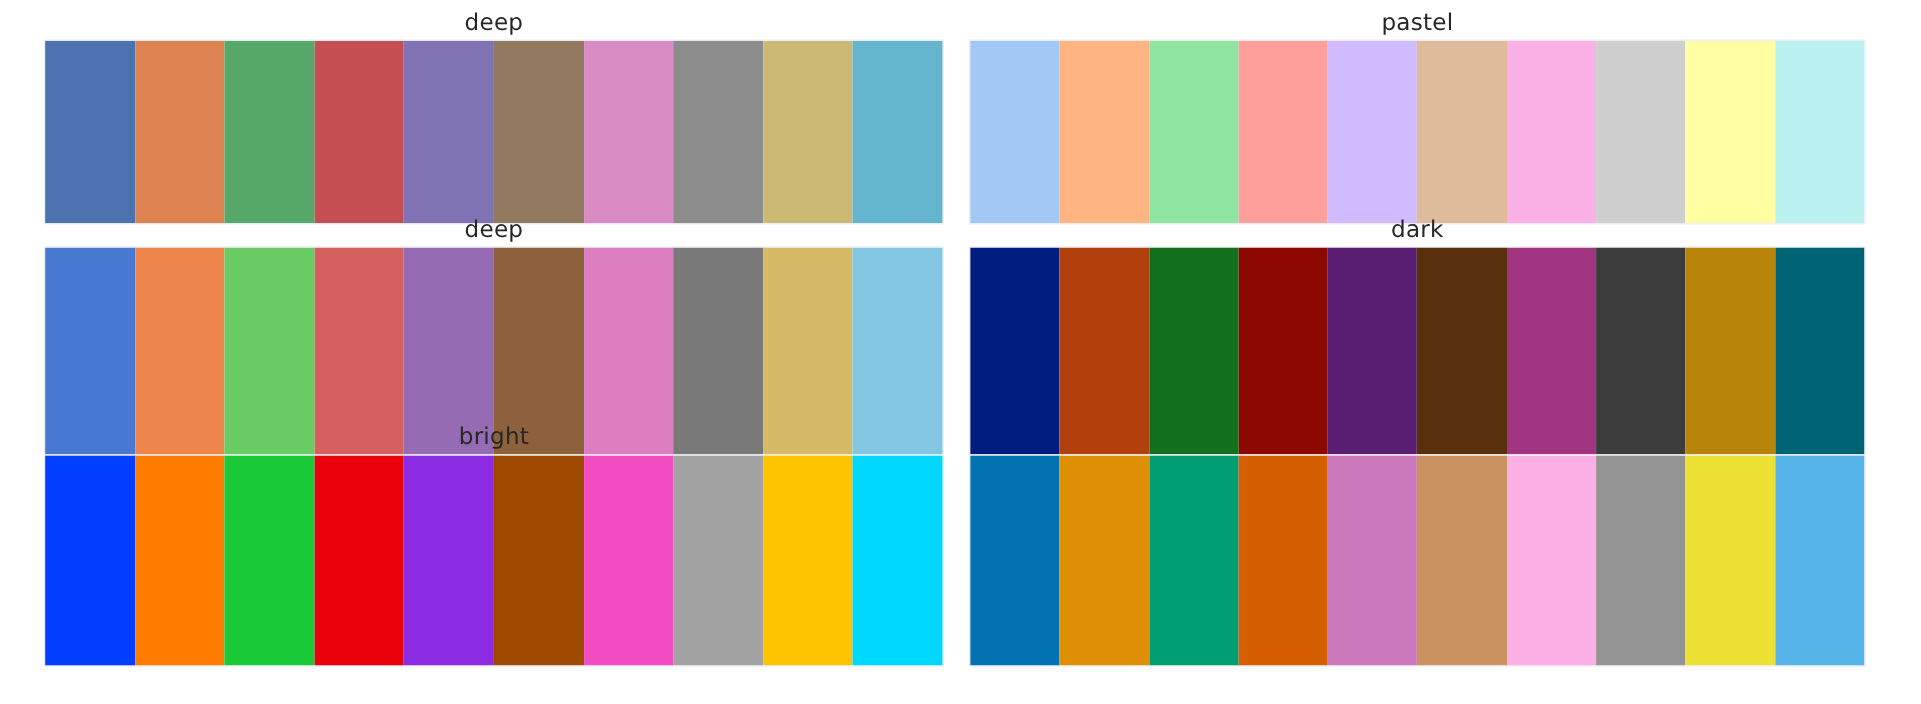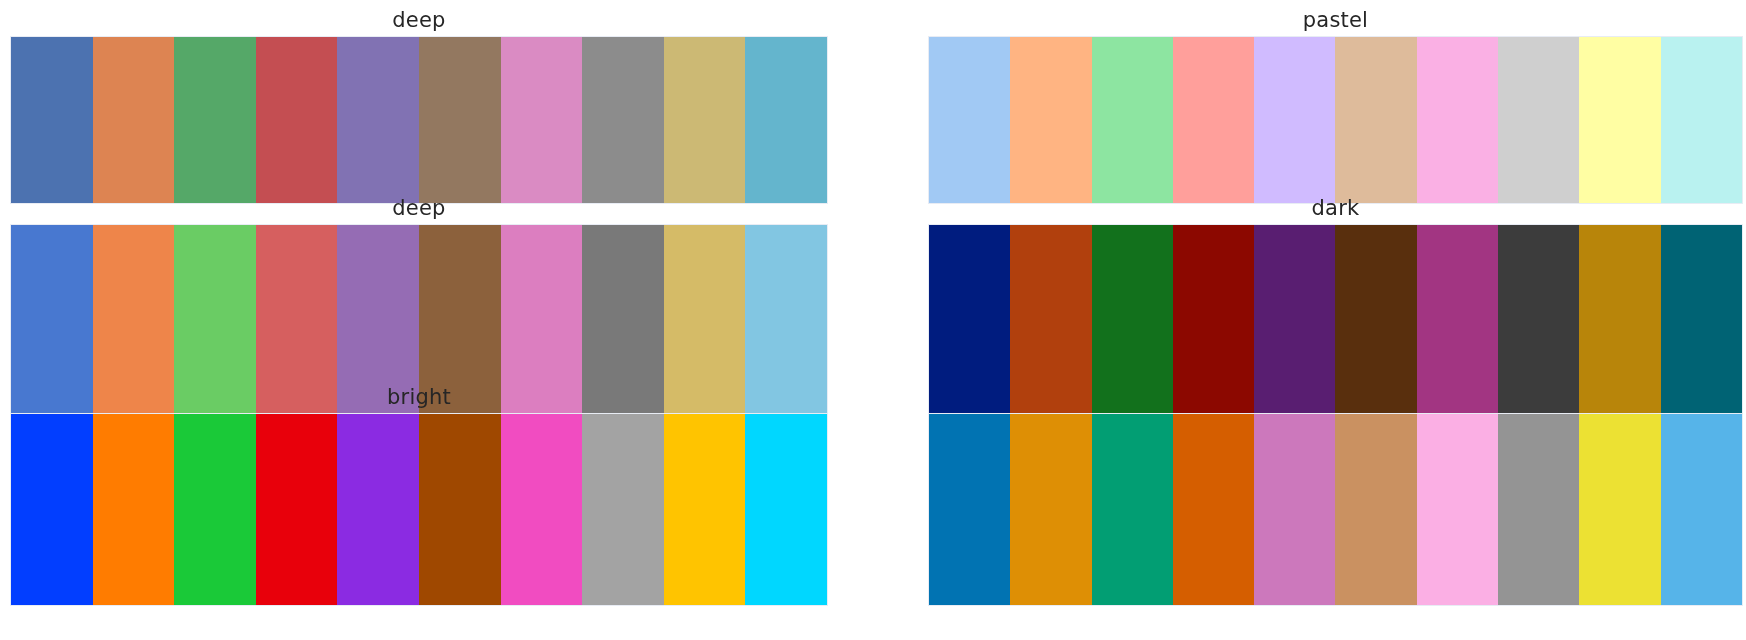--- a/index.html
+++ b/index.html
@@ -56,23 +56,23 @@
   }
 
   .swatch {
     flex: 1 1 0;
     height: 100%;
     min-width: 0;
   }
 
   
   
-  .col-left  { left: 10px;  width: 818px; }
+  .col-left  { left: 40px;  width: 818px; }
   
-  .col-right { left: 928px; width: 815px; }
+  .col-right { left: 881px; width: 815px; }
 
   .row-1 { top: 4px;   height: 200px; }
   .row-2 { top: 196px; height: 219px; }
   .row-3 { top: 385px; height: 238px; }
 
   .row-1 .palette-title { top: 4px; }
   .row-1 .swatch-strip  { top: 32px; height: 168px; }
 
   .row-2 .palette-title { top: 0px; }
   .row-2 .swatch-strip  { top: 28px; height: 191px; }

